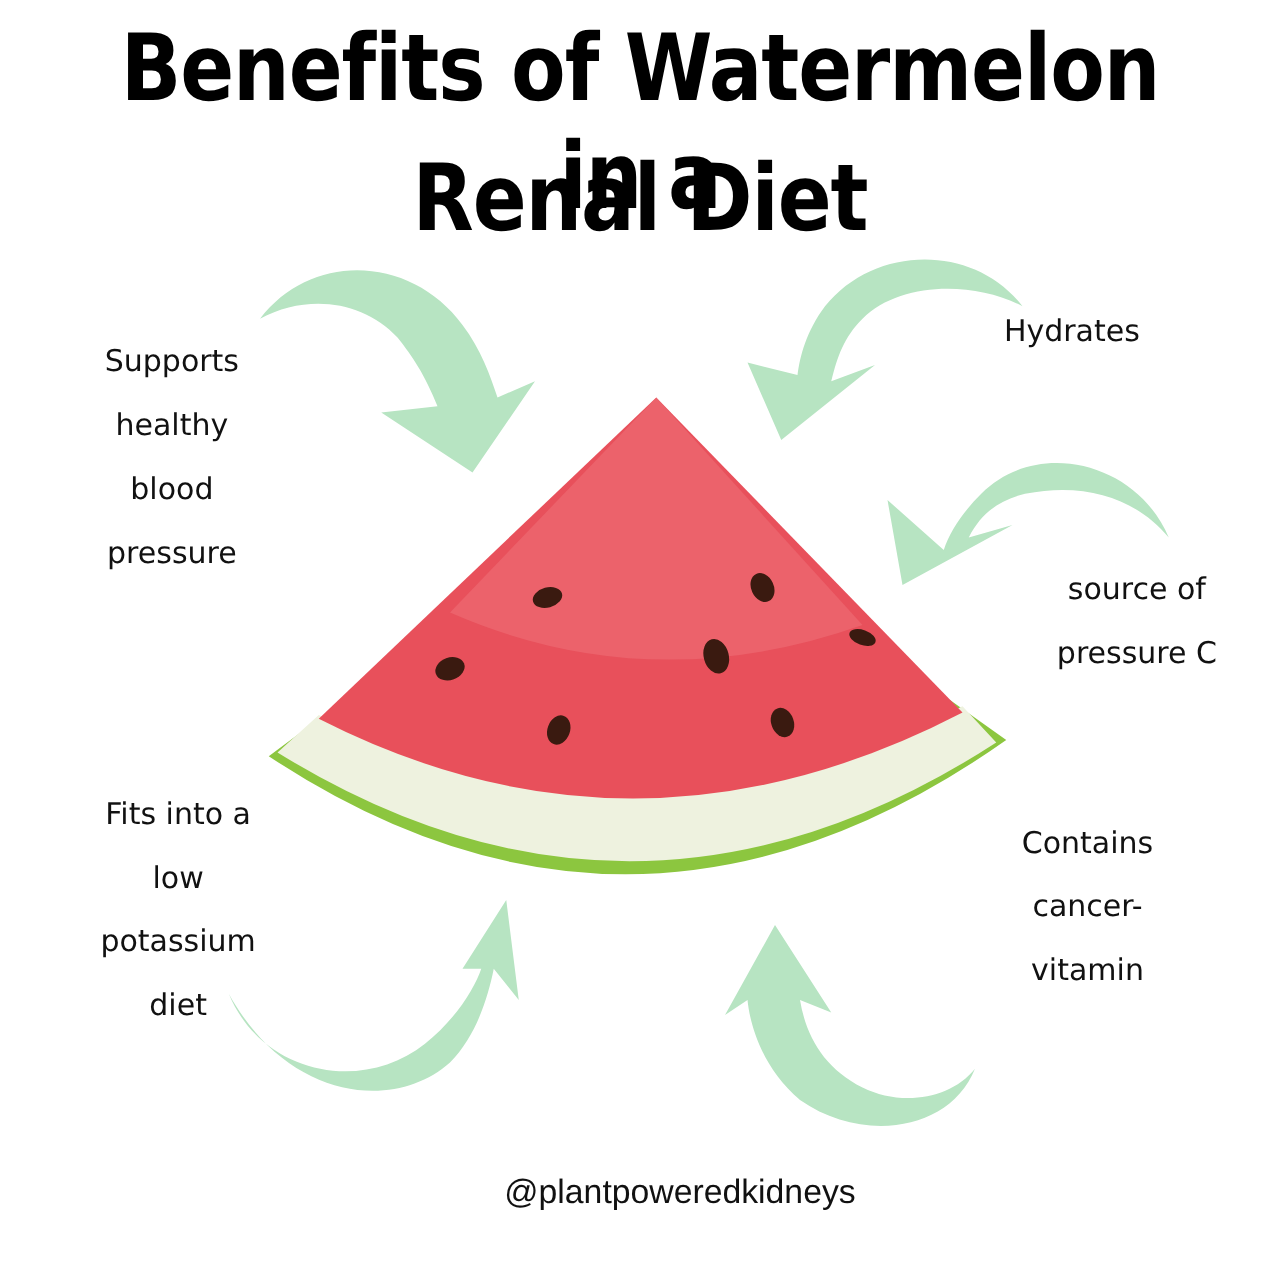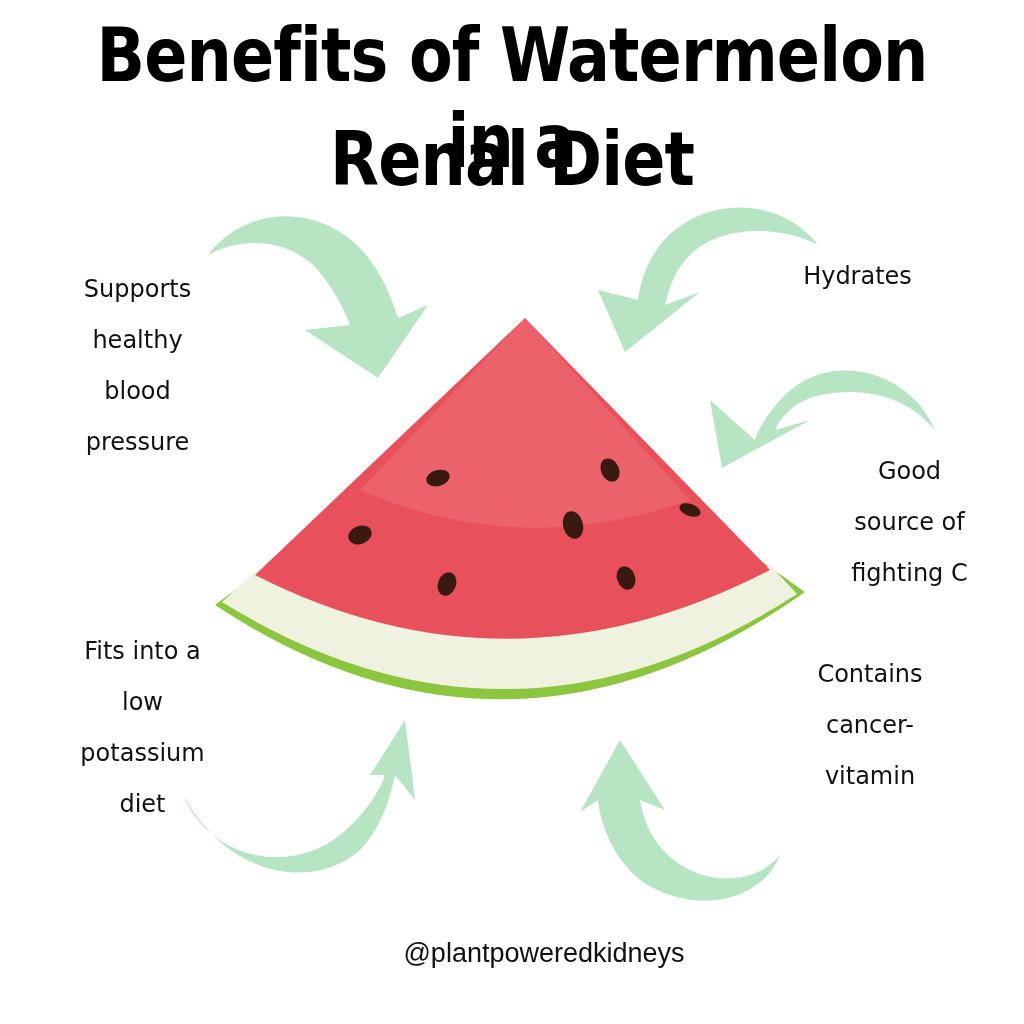--- a/index.html
+++ b/index.html
@@ -53,28 +53,27 @@
   </g>
 </svg>
 
 <div class="label" style="left:40px; top:264px; width:195px;">
   <div>Supports</div>
   <div>healthy</div>
   <div>blood</div>
   <div>pressure</div>
 </div>
 
-<div class="label" style="left:760px; top:251px; width:195px;">
+<div class="label" style="left:760px; top:240px; width:195px;">
   <div>Hydrates</div>
 </div>
 
 <div class="label" style="left:812px; top:446px; width:195px;">
-  <div>Good</div>
   <div>source of</div>
-  <div>fighting C</div>
+  <div>pressure C</div>
 </div>
 
 <div class="label" style="left:30px; top:626px; width:225px;">
   <div>Fits into a</div>
   <div>low</div>
   <div>potassium</div>
   <div>diet</div>
 </div>
 
 <div class="label" style="left:745px; top:649px; width:250px;">

